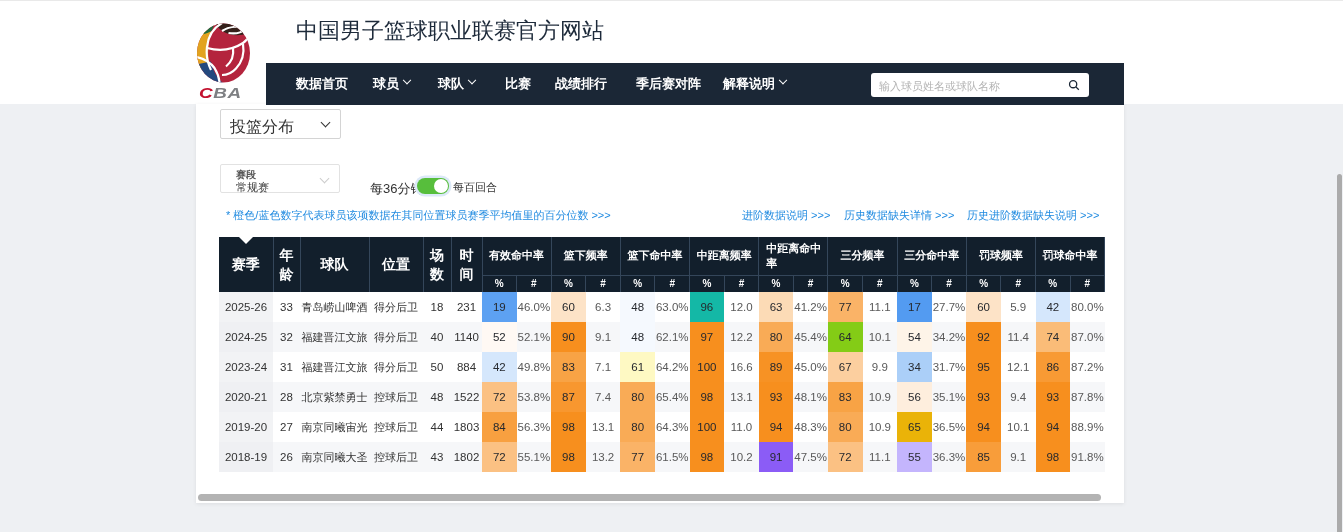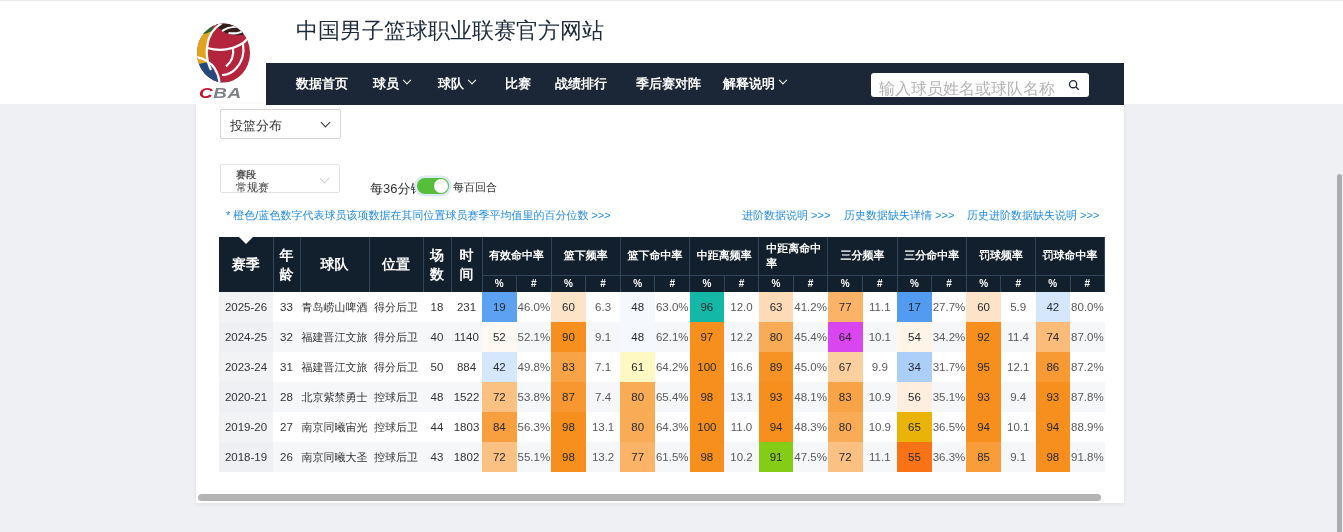--- a/index.html
+++ b/index.html
@@ -31,21 +31,21 @@
 
 <div class="abs" style="left:266px;top:63px;width:858px;height:42px;background:#1b2736">
   <span class="navitem" style="left:30px">数据首页</span>
   <span class="navitem" style="left:107px">球员<span class="caret"></span></span>
   <span class="navitem" style="left:172px">球队<span class="caret"></span></span>
   <span class="navitem" style="left:239px">比赛</span>
   <span class="navitem" style="left:289px">战绩排行</span>
   <span class="navitem" style="left:370px">季后赛对阵</span>
   <span class="navitem" style="left:457px">解释说明<span class="caret"></span></span>
   <div class="abs" style="left:605px;top:10px;width:218px;height:24px;background:#fff;border-radius:3px">
-     <span style="position:absolute;left:8px;top:6px;font-size:16px;color:#b3b3b3">输入球员姓名或球队名称</span>
+     <span style="position:absolute;left:8px;top:6px;font-size:11px;color:#b3b3b3">输入球员姓名或球队名称</span>
      <svg style="position:absolute;right:9px;top:6px" width="12" height="12" viewBox="0 0 14 14">
         <circle cx="6" cy="6" r="4.2" fill="none" stroke="#1b2736" stroke-width="1.5"></circle>
         <line x1="9.2" y1="9.2" x2="12.6" y2="12.6" stroke="#1b2736" stroke-width="1.5"></line>
       </svg>
   </div>
 </div>
 
 <div class="abs" style="left:197px;top:22px;width:53px;height:80px">
 <svg width="53" height="80" viewBox="0 0 53 80">
   <defs>
@@ -66,21 +66,21 @@
       <path d="M46,22 C47.5,31 45,40 39,46.5 C35.5,50.5 30,53 25,53"></path>
       <path d="M36,26 C37,33 34.5,40 29,44.5"></path>
       <path d="M25,9 C32,4.5 41,3.5 48.5,7.5 C44,11 37.5,12 31.5,11"></path>
     </g>
   </g>
   <text x="2" y="76.5" transform="translate(2,76.5) scale(1.22,1) translate(-2,-76.5)" font-family="'Liberation Sans',sans-serif" font-weight="700" font-style="italic" font-size="15.5" letter-spacing="0.5"><tspan fill="#c3122f">C</tspan><tspan fill="#7e8083">BA</tspan></text>
 </svg>
 </div>
 
 <div class="abs" style="left:220px;top:109px;width:121px;height:30px;background:#fff;border:1px solid #d4d4d4;border-radius:2px">
-  <span style="position:absolute;left:9px;top:7px;font-size:13px;color:#333">投篮分布</span>
+  <span style="position:absolute;left:9px;top:7px;font-size:16px;color:#333">投篮分布</span>
   <span style="position:absolute;right:11px;top:9px;width:7px;height:7px;border-right:1.4px solid #333;border-bottom:1.4px solid #333;transform:rotate(45deg)"></span>
 </div>
 
 <div class="abs" style="left:220px;top:164px;width:120px;height:29px;background:#fff;border:1px solid #e2e2e2;border-radius:2px">
   <span style="position:absolute;left:15px;top:3px;font-size:10px;color:#555;font-weight:700">赛段</span>
   <span style="position:absolute;left:15px;top:14.5px;font-size:11px;color:#333">常规赛</span>
   <span style="position:absolute;right:11px;top:10px;width:7px;height:7px;border-right:1.4px solid #ccc;border-bottom:1.4px solid #ccc;transform:rotate(45deg)"></span>
 </div>
 
 <div class="abs" style="left:370px;top:180px;font-size:13px;color:#333">每36分钟</div>
@@ -197,21 +197,21 @@
         <td class="p" style="background:#fff9f4">52</td>
         <td class="v">52.1%</td>
         <td class="p" style="background:#f78f1e">90</td>
         <td class="v">9.1</td>
         <td class="p" style="background:#f5f9fe">48</td>
         <td class="v">62.1%</td>
         <td class="p" style="background:#f78f1e">97</td>
         <td class="v">12.2</td>
         <td class="p" style="background:#f9ab56">80</td>
         <td class="v">45.4%</td>
-        <td class="p" style="background:#d946ef">64</td>
+        <td class="p" style="background:#84cc16">64</td>
         <td class="v">10.1</td>
         <td class="p" style="background:#fef4e8">54</td>
         <td class="v">34.2%</td>
         <td class="p" style="background:#f78f1e">92</td>
         <td class="v">11.4</td>
         <td class="p" style="background:#fabc78">74</td>
         <td class="v">87.0%</td>
       </tr>
 <tr>
         <td class="fc">2023-24</td>
@@ -299,25 +299,25 @@
         <td>43</td>
         <td>1802</td>
         <td class="p" style="background:#fbc183">72</td>
         <td class="v">55.1%</td>
         <td class="p" style="background:#f78f1e">98</td>
         <td class="v">13.2</td>
         <td class="p" style="background:#fab367">77</td>
         <td class="v">61.5%</td>
         <td class="p" style="background:#f78f1e">98</td>
         <td class="v">10.2</td>
-        <td class="p" style="background:#84cc16">91</td>
+        <td class="p" style="background:#8b5cf6">91</td>
         <td class="v">47.5%</td>
         <td class="p" style="background:#fbc183">72</td>
         <td class="v">11.1</td>
-        <td class="p" style="background:#f97316">55</td>
+        <td class="p" style="background:#c4b5fd">55</td>
         <td class="v">36.3%</td>
         <td class="p" style="background:#f89d3a">85</td>
         <td class="v">9.1</td>
         <td class="p" style="background:#f78f1e">98</td>
         <td class="v">91.8%</td>
       </tr>
 </tbody>
 </table>
 
 <div class="abs" style="left:239px;top:237px;width:0;height:0;border-left:7px solid transparent;border-right:7px solid transparent;border-top:7px solid #fff"></div>

